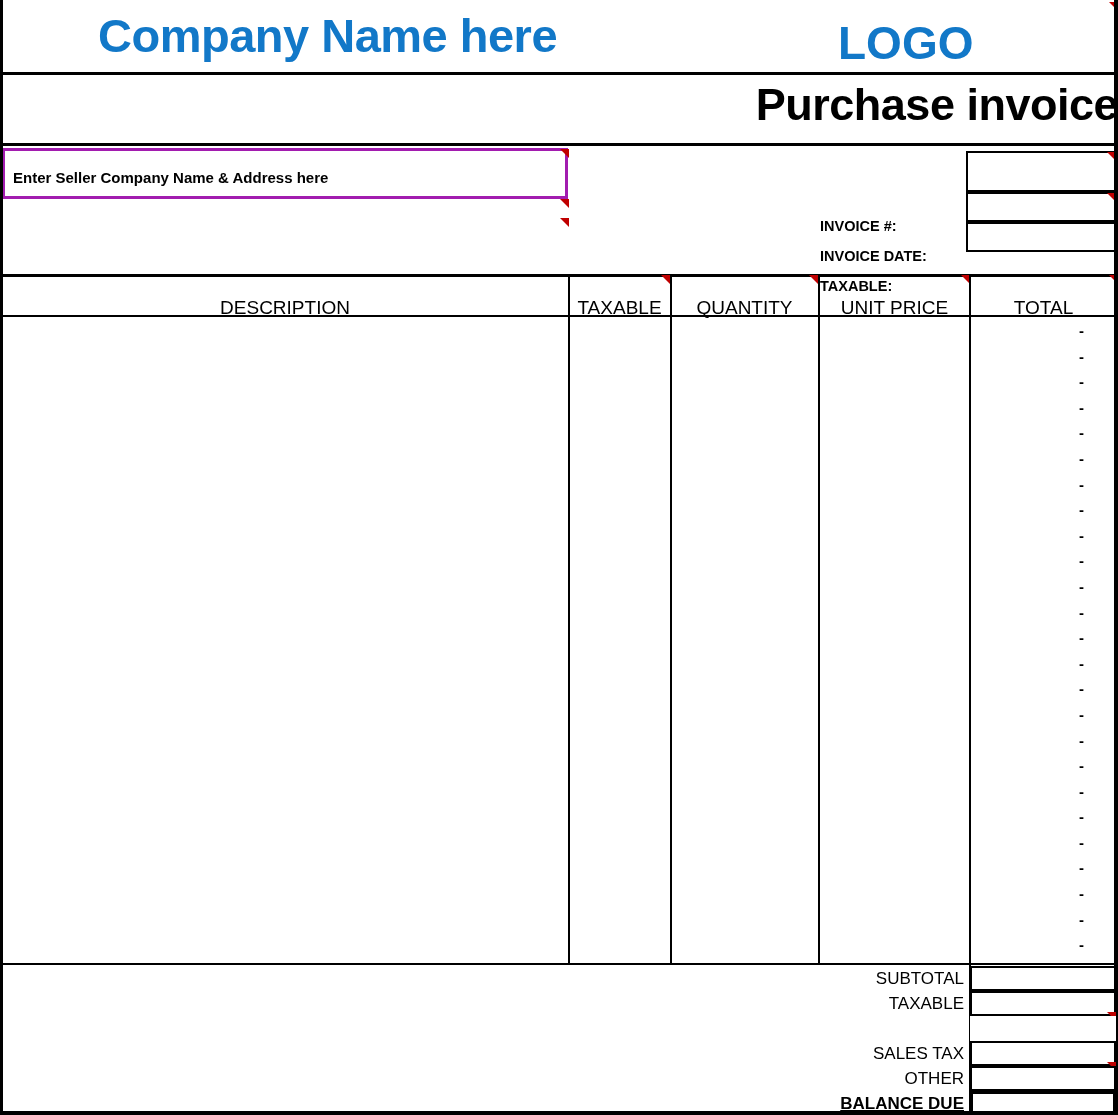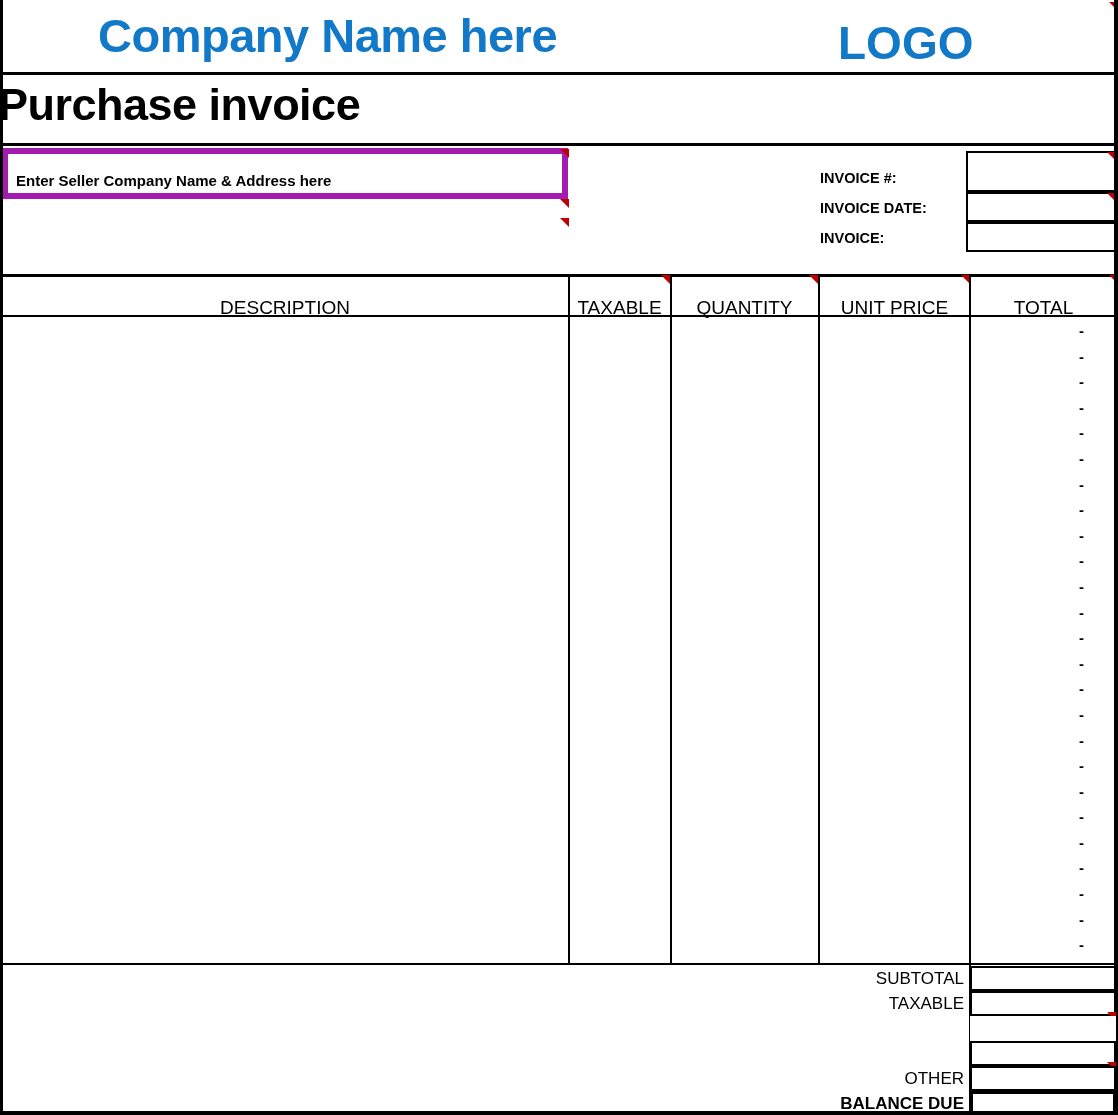--- a/index.html
+++ b/index.html
@@ -75,55 +75,56 @@
   
   #title-band {
     position: absolute;
     left: 0; top: 75px;
     width: 1118px; height: 68px;
   }
   #doc-title {
     position: absolute;
     left: 0; top: 4px;
     width: 1118px;
-    text-align: left;
+    text-align: right;
     font-size: 45px;
     font-weight: bold;
     color: #000000;
     letter-spacing: -0.5px;
     text-indent: -2px;
   }
 
   
   #seller-box {
     position: absolute;
     left: 2px;
     top: 148px;
     width: 566px;
     height: 51px;
-    border: 6px solid #a21caf;
+    border: 3px solid #a21caf;
     box-sizing: border-box;
   }
   #seller-text {
     position: absolute;
     left: 8px;
     top: 18px;
     font-size: 15px;
     font-weight: bold;
     color: #000000;
     white-space: nowrap;
   }
 
   .meta-label {
     position: absolute;
     left: 820px;
     font-size: 14.5px;
     font-weight: bold;
     color: #000000;
     white-space: nowrap;
+    margin-top: 48px;
   }
   .meta-field {
     position: absolute;
     left: 966px;
     width: 150px;
     border: 2px solid #000000;
     box-sizing: border-box;
     background: #ffffff;
   }
 
@@ -213,21 +214,21 @@
   <div class="cmt" style="left:1109px; top:2px;"></div>
 
   <div class="meta-label" style="top:170px;">INVOICE #:</div>
   <div class="meta-field" style="top:151px; height:41px;"></div>
   <div class="cmt" style="left:1107px; top:152px;"></div>
 
   <div class="meta-label" style="top:200px;">INVOICE DATE:</div>
   <div class="meta-field" style="top:192px; height:30px;"></div>
   <div class="cmt" style="left:1107px; top:193px;"></div>
 
-  <div class="meta-label" style="top:230px;">INVOICE:</div>
+  <div class="meta-label" style="top:230px;">TAXABLE:</div>
   <div class="meta-field" style="top:222px; height:30px;"></div>
 
   <div class="hline" style="left:0; top:274px; width:1118px;"></div>
 
   <div id="table-head">
     <div class="col-head" style="left:2px;  width:566px;">DESCRIPTION</div>
     <div class="col-head" style="left:569px; width:101px;">TAXABLE</div>
     <div class="col-head" style="left:671px; width:147px;">QUANTITY</div>
     <div class="col-head" style="left:819px; width:151px;">UNIT PRICE</div>
     <div class="col-head" style="left:971px; width:145px;">TOTAL</div>
@@ -279,25 +280,26 @@
 
   <div class="tot-label" style="top:969px;text-align:right;">SUBTOTAL</div>
   <div class="tot-field boxed" style="top:966px; height:25px;"></div>
 
   <div class="tot-label" style="top:994px;">TAXABLE</div>
   <div class="tot-field boxed" style="top:991px; height:25px;"></div>
   <div class="cmt" style="left:1107px; top:1012px;"></div>
 
   <div class="tot-field" style="top:1016px; height:25px;"></div>
 
+  <div class="tot-label" style="top:1044px;">SALES TAX</div>
   <div class="tot-field boxed" style="top:1041px; height:25px;"></div>
   <div class="cmt" style="left:1107px; top:1062px;"></div>
 
   <div class="tot-label" style="top:1069px;">OTHER</div>
   <div class="tot-field boxed" style="top:1066px; height:25px;"></div>
 
-  <div class="tot-label bold" style="top:1094px;">BALANCE DUE</div>
+  <div class="tot-label bold" style="top:1094px;text-decoration:underline;">BALANCE DUE</div>
   <div class="tot-field strong" style="top:1091px; height:25px;"></div>
 
   <div class="hline" style="left:0; top:1111px; width:1118px; height:4px;"></div>
   <div class="vline" style="left:0; top:0; height:1115px; width:3px;"></div>
 
 </div>
 
 </body></html>

